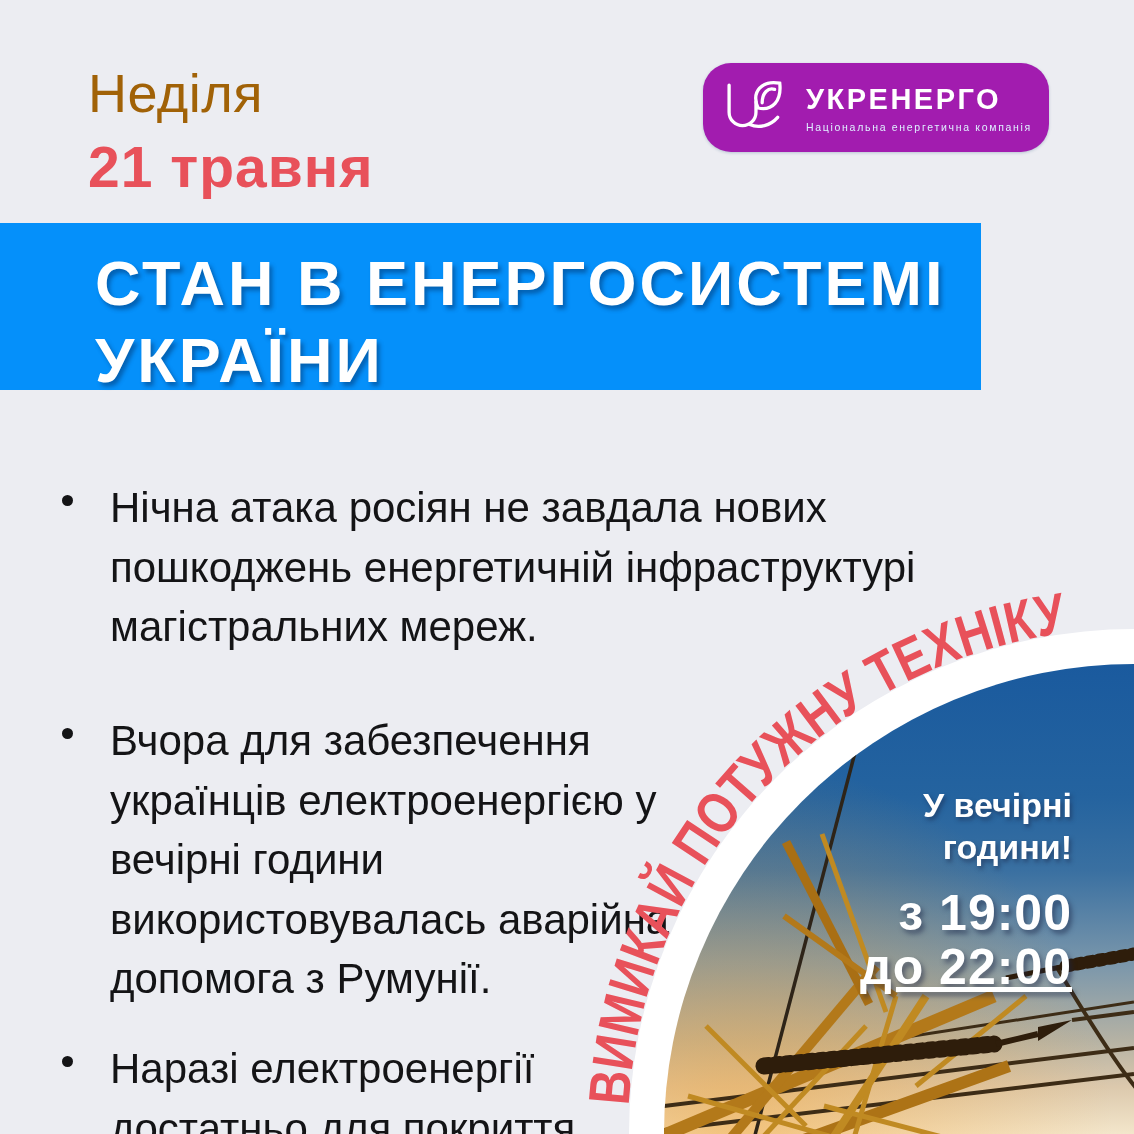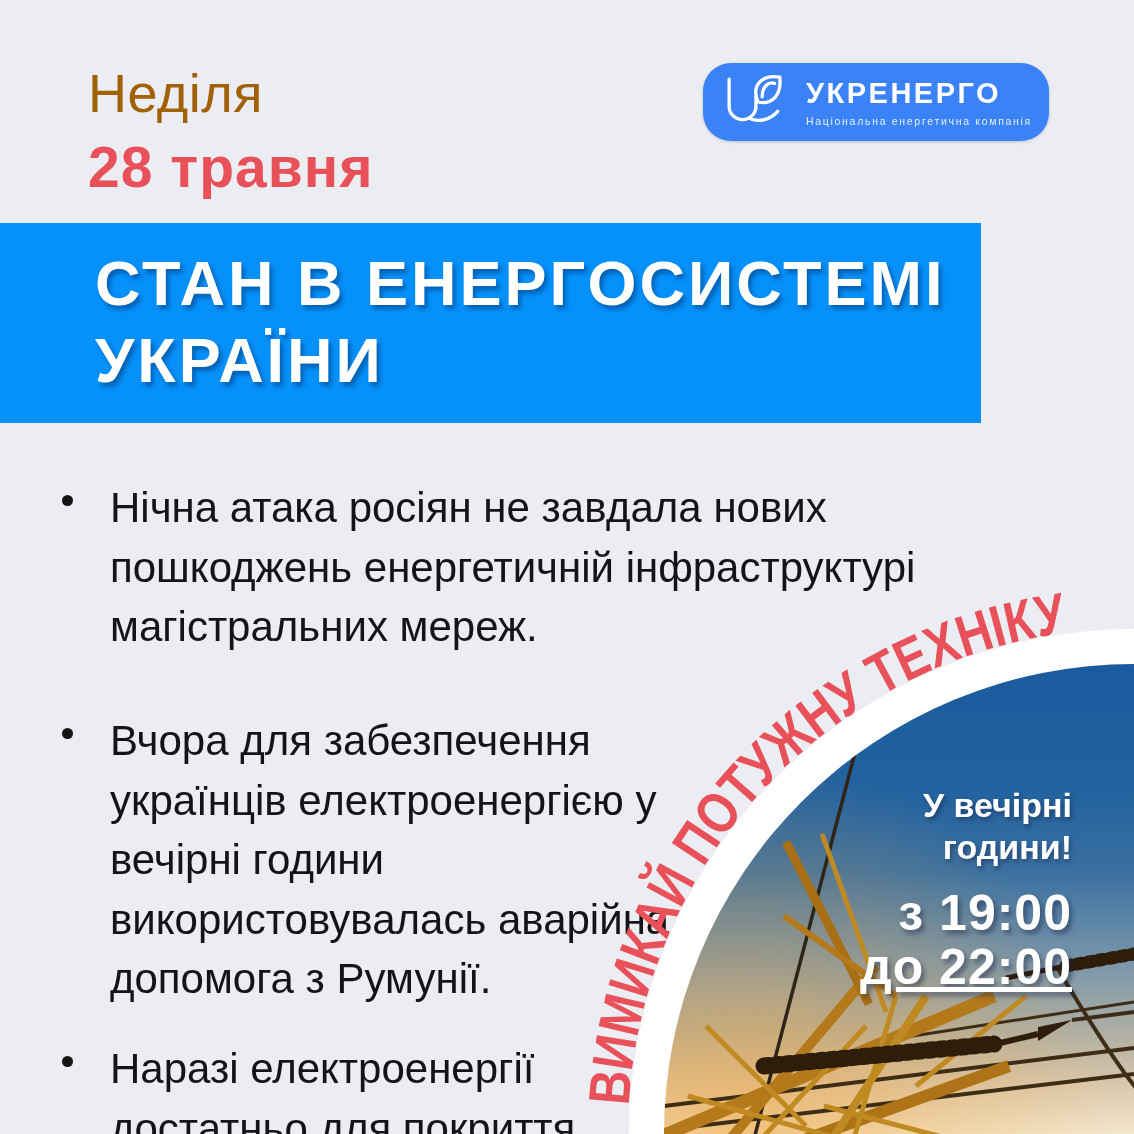--- a/index.html
+++ b/index.html
@@ -10,33 +10,33 @@
   }
   .page{position:absolute;inset:0;}
 
   
   .date-block{position:absolute;left:88px;top:62px;}
   .weekday{font-size:54px;color:#a16207;letter-spacing:0.5px;}
   .date-num{font-size:57px;font-weight:700;color:#e8515a;margin-top:10px;letter-spacing:1px;}
 
   
   .logo-badge{
-    position:absolute;left:703px;top:63px;width:346px;height:78px;
-    background:#3b82f6;border-radius:28px;
+    position:absolute;left:703px;top:63px;width:346px;height:89px;
+    background:#a21caf;border-radius:28px;
     display:flex;align-items:center;justify-content:center;gap:12px;
     box-shadow:0 1px 3px rgba(30,70,120,.25);
   }
   .logo-mark{flex:0 0 auto;}
   .logo-texts{display:flex;flex-direction:column;align-items:flex-start;}
   .logo-title{font-size:29px;font-weight:700;color:#ffffff;letter-spacing:2.5px;}
   .logo-tagline{font-size:10.5px;color:#dff0ff;letter-spacing:1.7px;margin-top:5px;}
 
   
   .banner{
-    position:absolute;left:0;top:223px;width:981px;height:200px;
+    position:absolute;left:0;top:223px;width:981px;height:167px;
     background:#0590fa;
   }
   .banner-text{
     position:absolute;left:95px;top:22px;
     font-size:63px;font-weight:700;color:#ffffff;
     letter-spacing:3px;line-height:1.23;
     text-shadow:3px 4px 4px rgba(0,40,90,.45);
   }
 
   
@@ -86,21 +86,21 @@
     font-size:58px;font-weight:700;fill:#e8515a;
   }
 </style>
 </head>
 <body>
 
 <div class="page">
 
   <div class="date-block">
     <div class="weekday">Неділя</div>
-    <div class="date-num">28 травня</div>
+    <div class="date-num">21 травня</div>
   </div>
 
   <div class="logo-badge">
     <svg class="logo-mark" width="74" height="62" viewBox="0 0 70 60" fill="none" stroke="#ffffff" stroke-width="3.2" stroke-linecap="round">
       <path d="M 8,8 L 8,34 A 13 13 0 0 0 34,34 L 34,24"></path>
       <path d="M 36,30 C 29,14 40,3 57,6 C 59,23 50,33 36,30 Z"></path>
       <path d="M 40,25 C 40,15 46,10 52,12"></path>
       <path d="M 28,46 C 37,50 48,47 55,39"></path>
     </svg>
     <div class="logo-texts">

